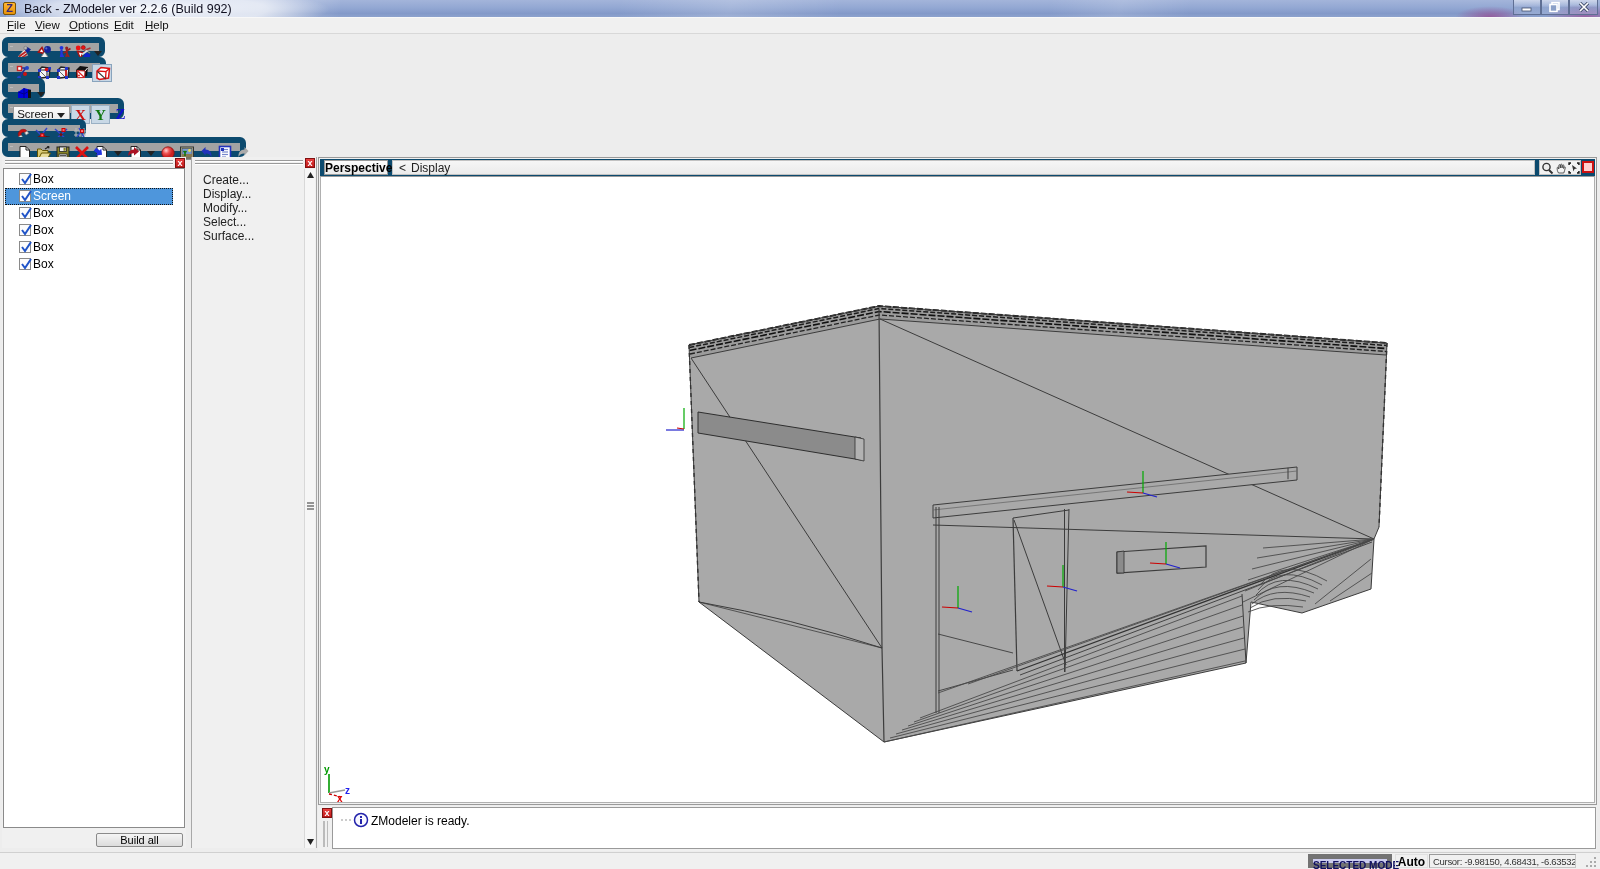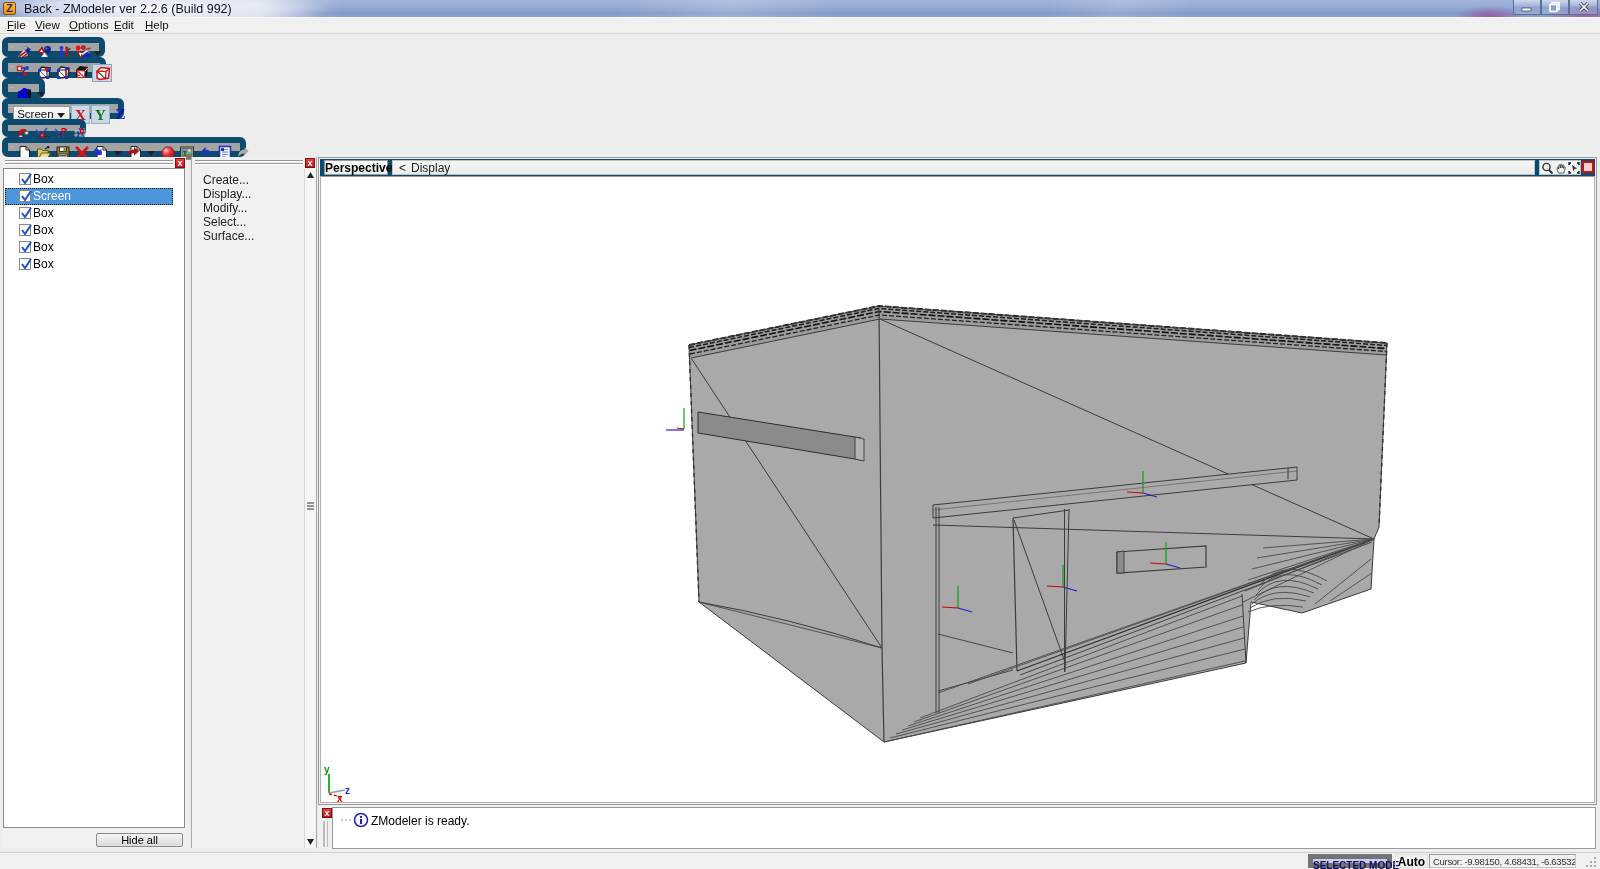--- a/index.html
+++ b/index.html
@@ -432,21 +432,21 @@
       <div class="lrow" style="top:87px;">
           <span class="cb">
             <svg width="15" height="15">
               <path d="M3 7 L6 11 L12 2" fill="none" stroke="#2054c8" stroke-width="2"></path>
             </svg>
           </span>
           <span class="lbl">Box</span>
         </div>
     </div>
     <div class="bbtn" id="showall">Show all</div>
-    <div class="bbtn" id="hideall">Hide all</div>
+    <div class="bbtn" id="hideall">Build all</div>
   </div>
 
   <div id="mpanel">
     <div class="panelhead">
         <div class="hl" style="top:3px;"></div>
         <div class="hl" style="top:6px;"></div>
       <div class="redx" style="right:1px;top:1px;">x</div>
       </div>
     <div class="mitem" style="top:16px;">Create...</div>
     <div class="mitem" style="top:30px;">Display...</div>

